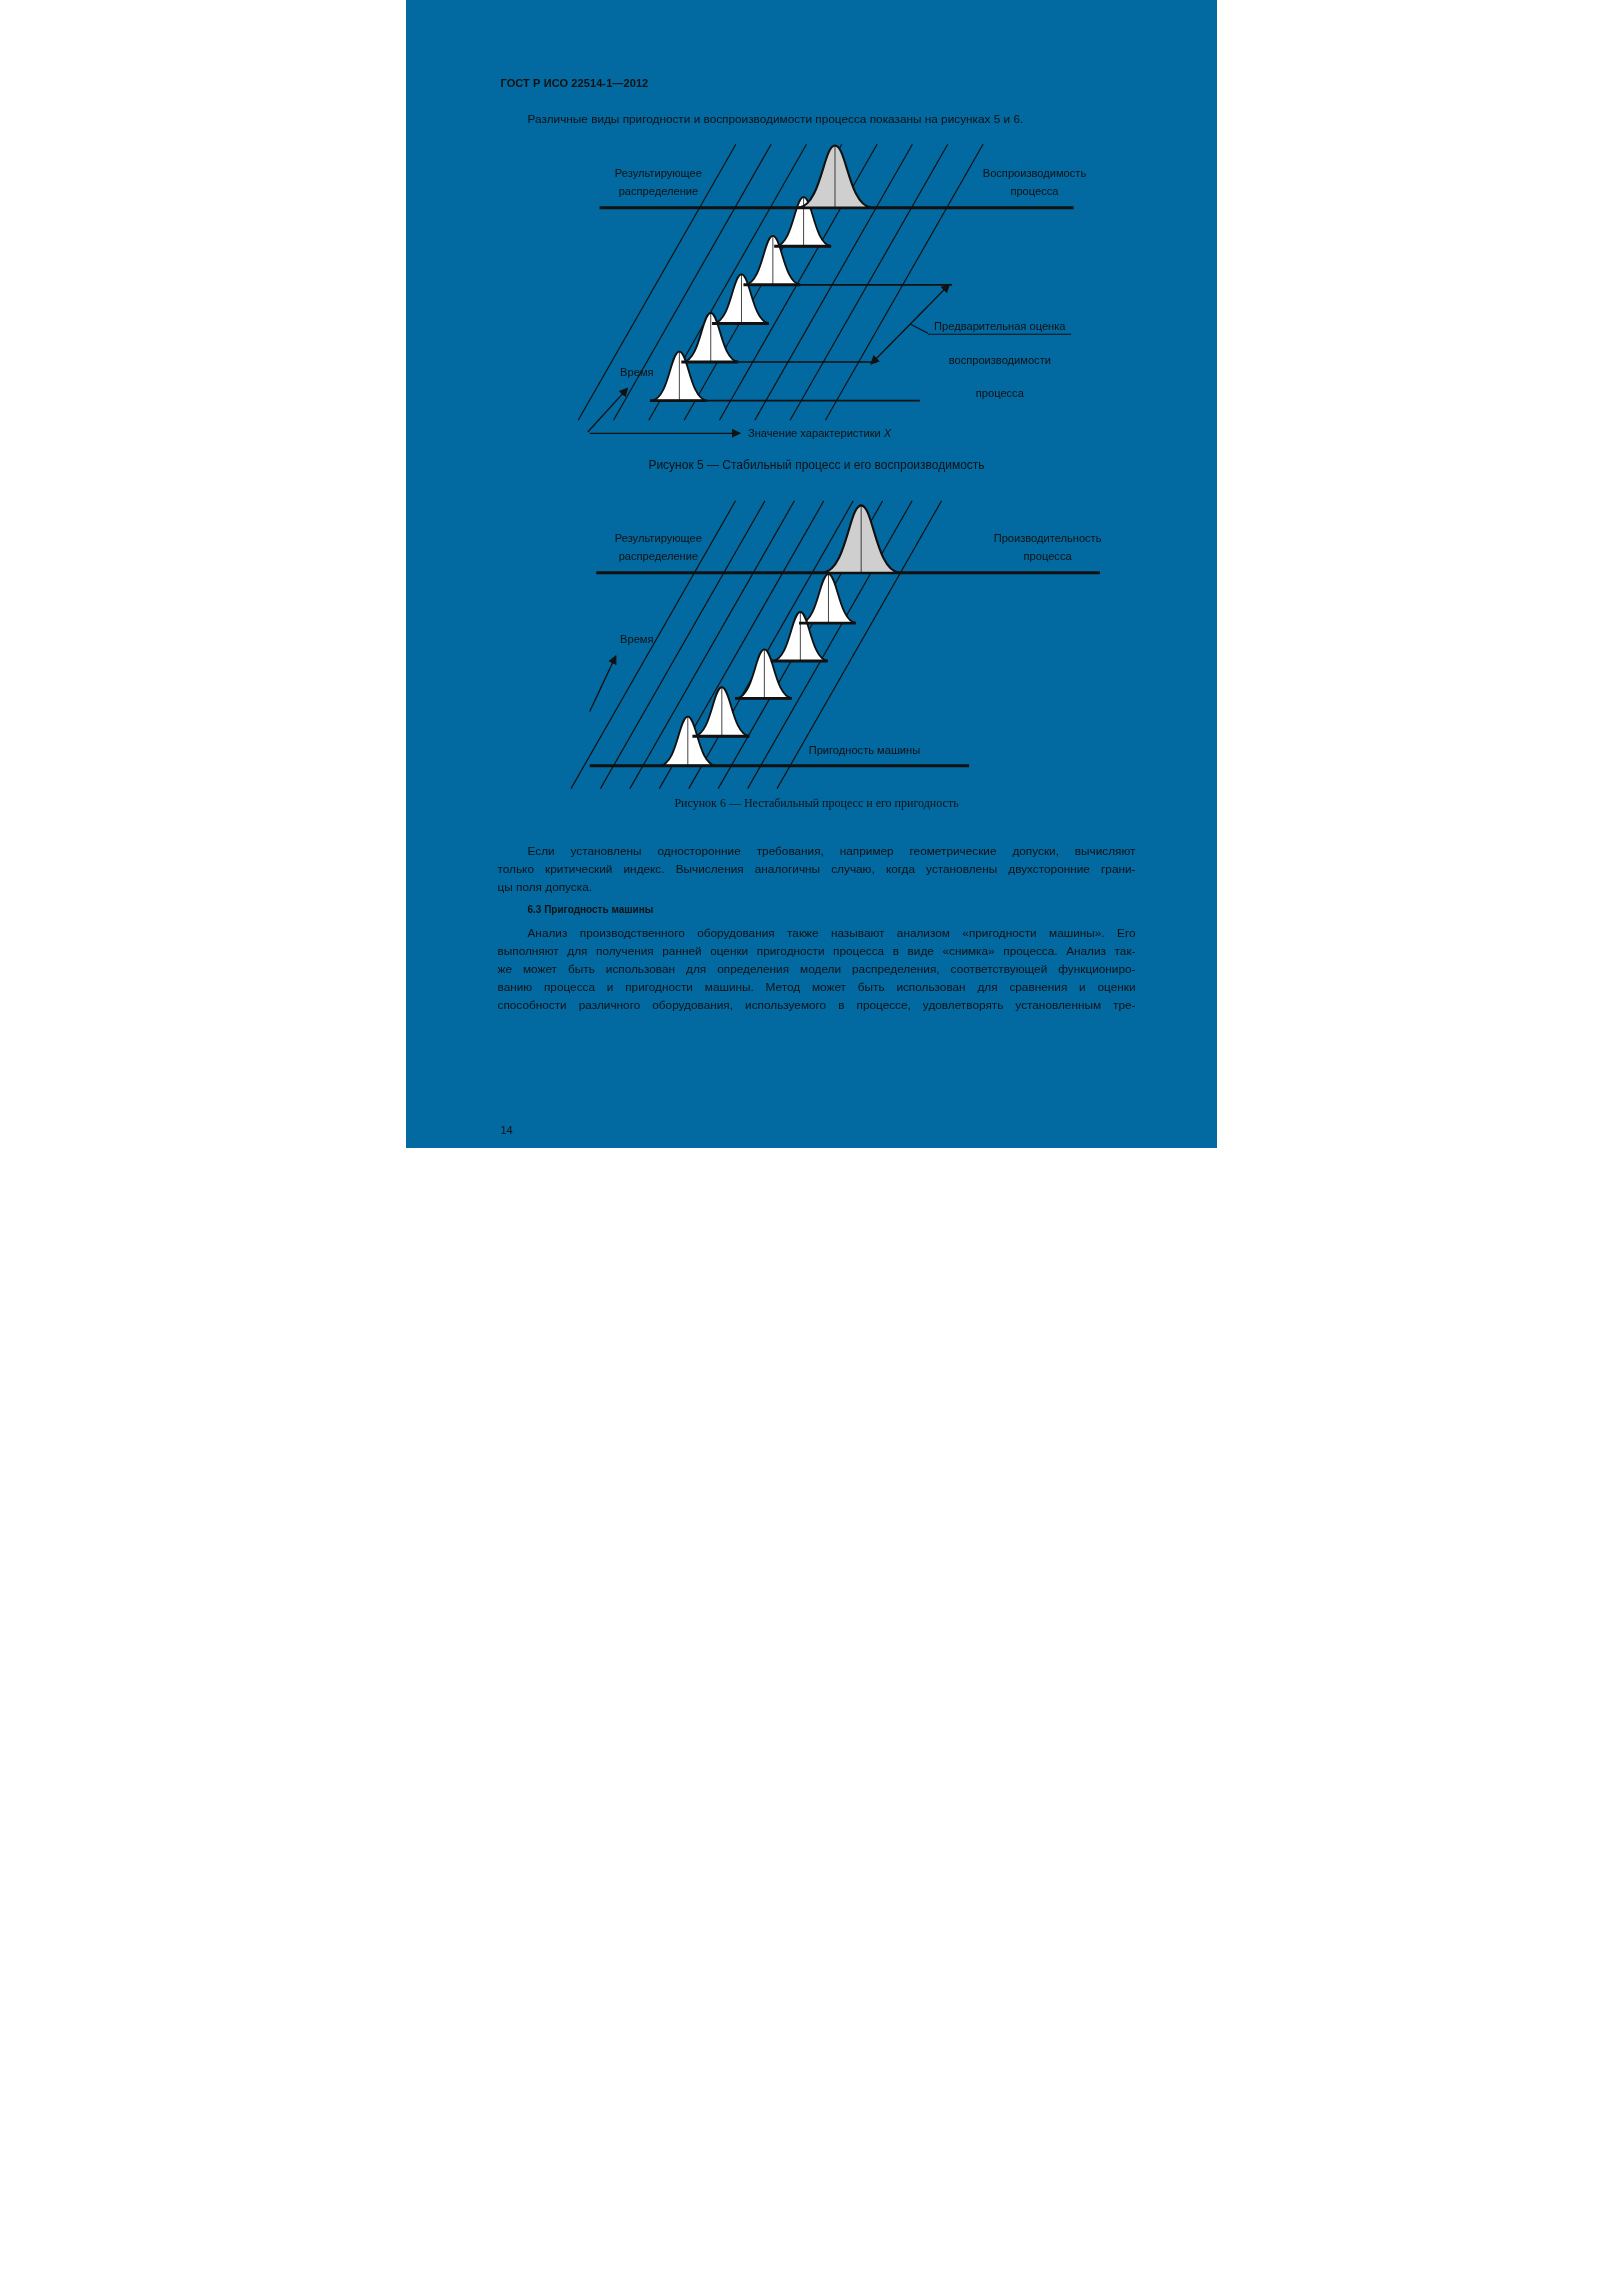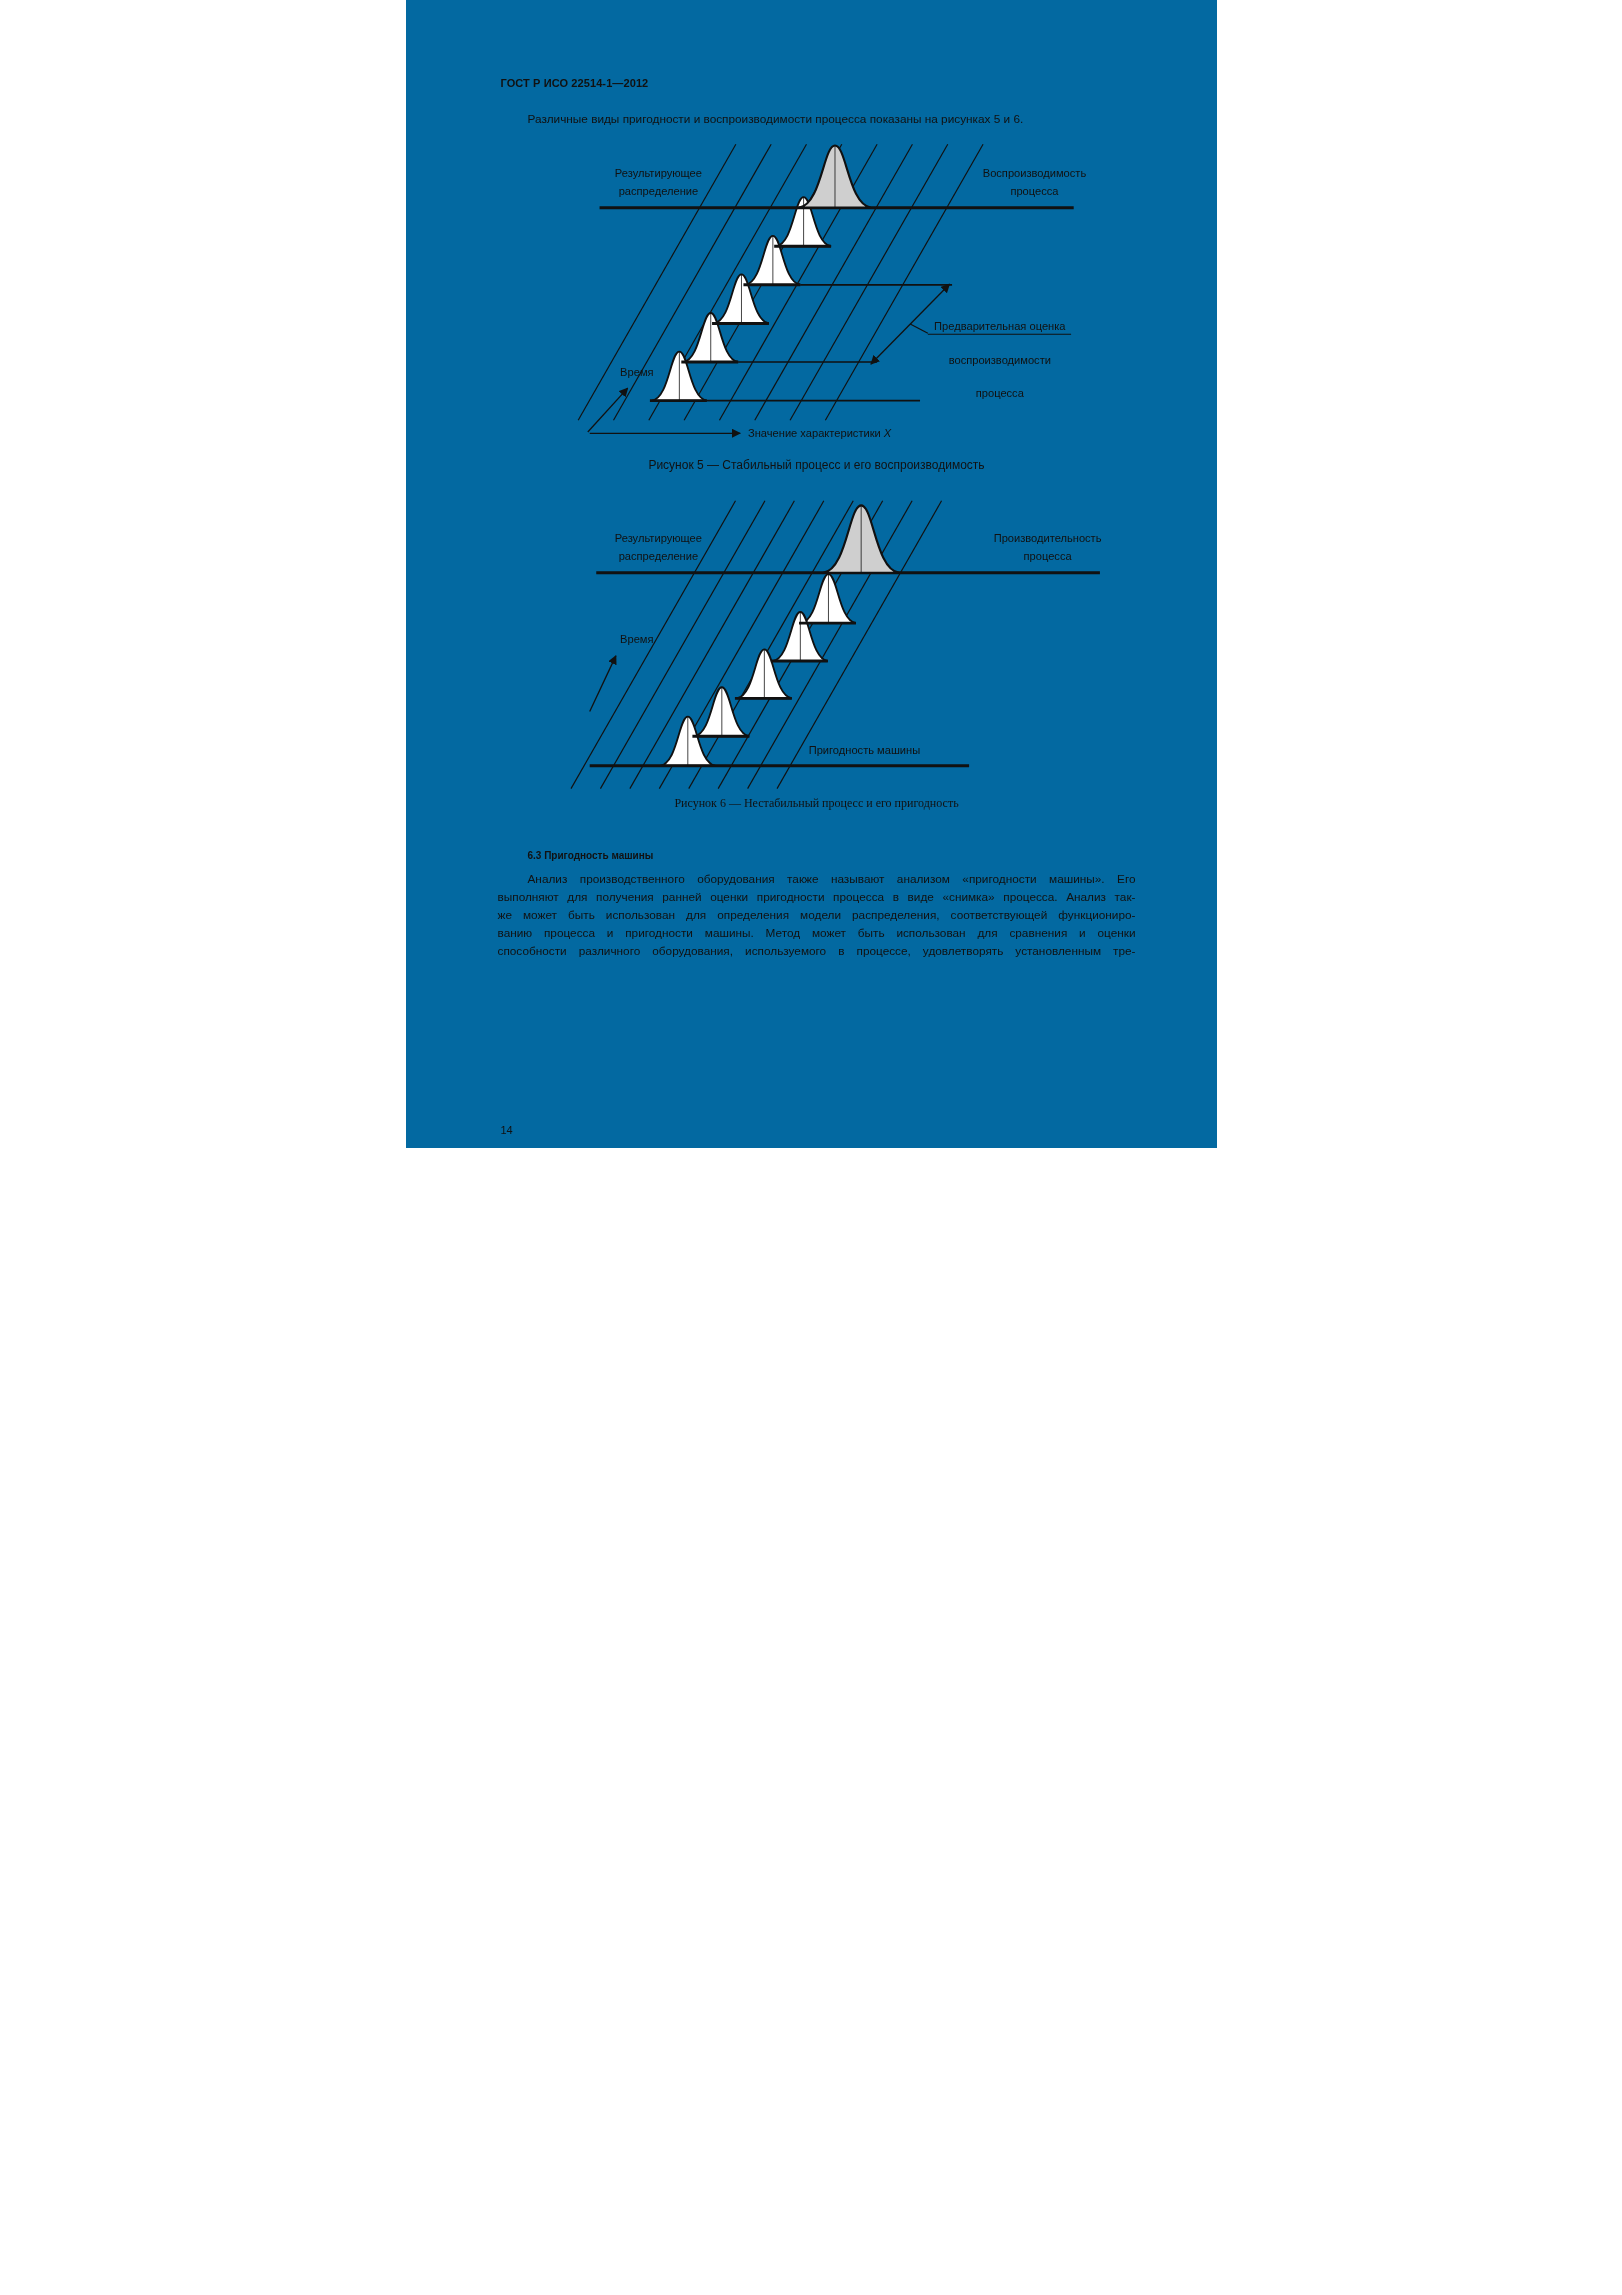--- a/index.html
+++ b/index.html
@@ -191,20 +191,25 @@
       <text class="flabel" x="750" y="78" text-anchor="middle">Производительность</text>
       <text class="flabel" x="750" y="105" text-anchor="middle">процесса</text>
       <text class="flabel" x="122" y="233" text-anchor="middle">Время</text>
       <text class="flabel" x="470" y="402" text-anchor="middle">Пригодность машины</text>
     </svg>
   </div>
 
   <div class="fig-caption cap6">Рисунок 6 — Нестабильный процесс и его пригодность</div>
 
   <div class="bodytext">
+    <div class="para">
+        <div class="tline just">Если установлены односторонние требования, например геометрические допуски, вычисляют</div>
+        <div class="tline just">только критический индекс. Вычисления аналогичны случаю, когда установлены двухсторонние грани-</div>
+        <div class="tline">цы поля допуска.</div>
+      </div>
     <div class="section-heading">6.3 Пригодность машины</div>
     <div class="para">
         <div class="tline just">Анализ производственного оборудования также называют анализом «пригодности машины». Его</div>
         <div class="tline just">выполняют для получения ранней оценки пригодности процесса в виде «снимка» процесса. Анализ так-</div>
         <div class="tline just">же может быть использован для определения модели распределения, соответствующей функциониро-</div>
         <div class="tline just">ванию процесса и пригодности машины. Метод может быть использован для сравнения и оценки</div>
         <div class="tline just">способности различного оборудования, используемого в процессе, удовлетворять установленным тре-</div>
       </div>
   </div>
 

